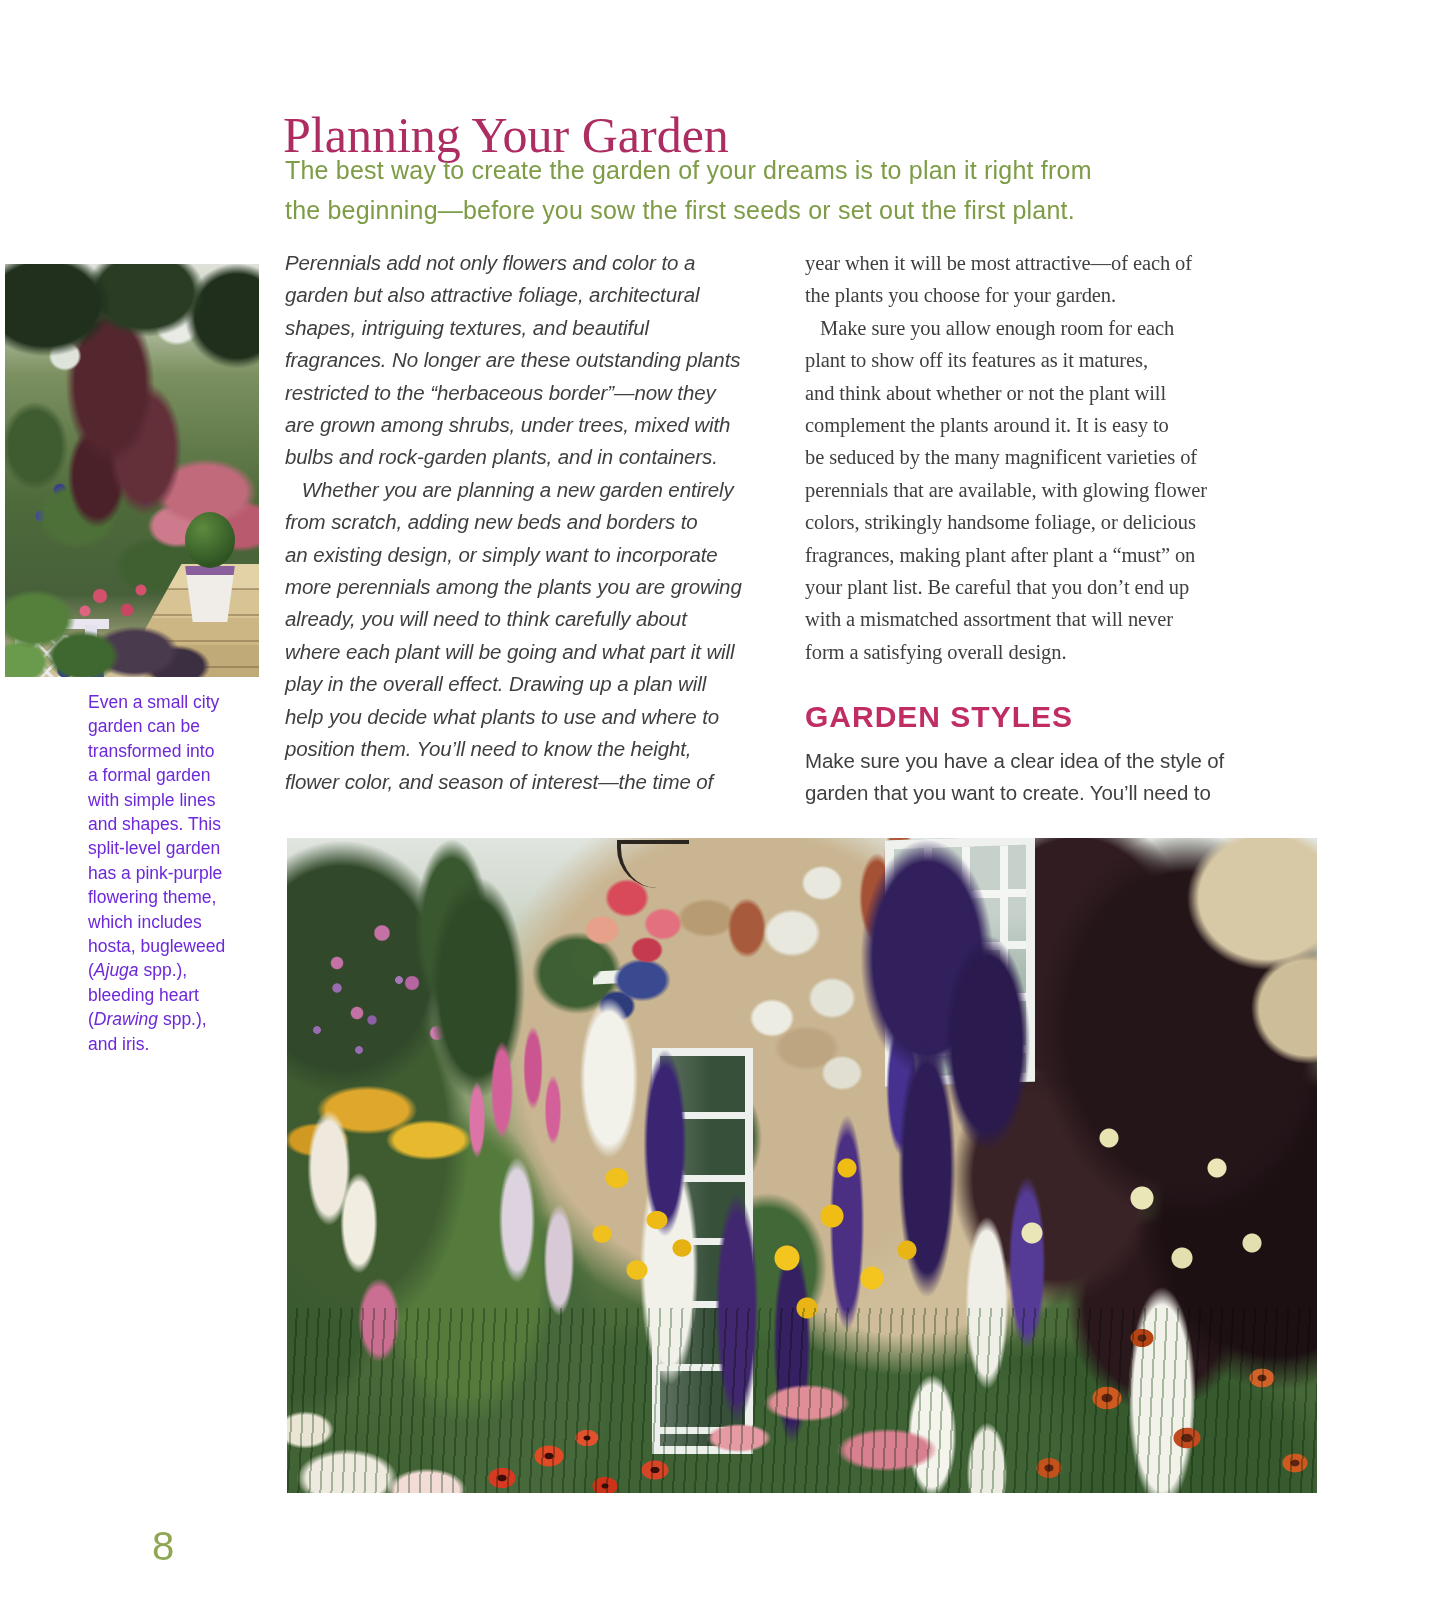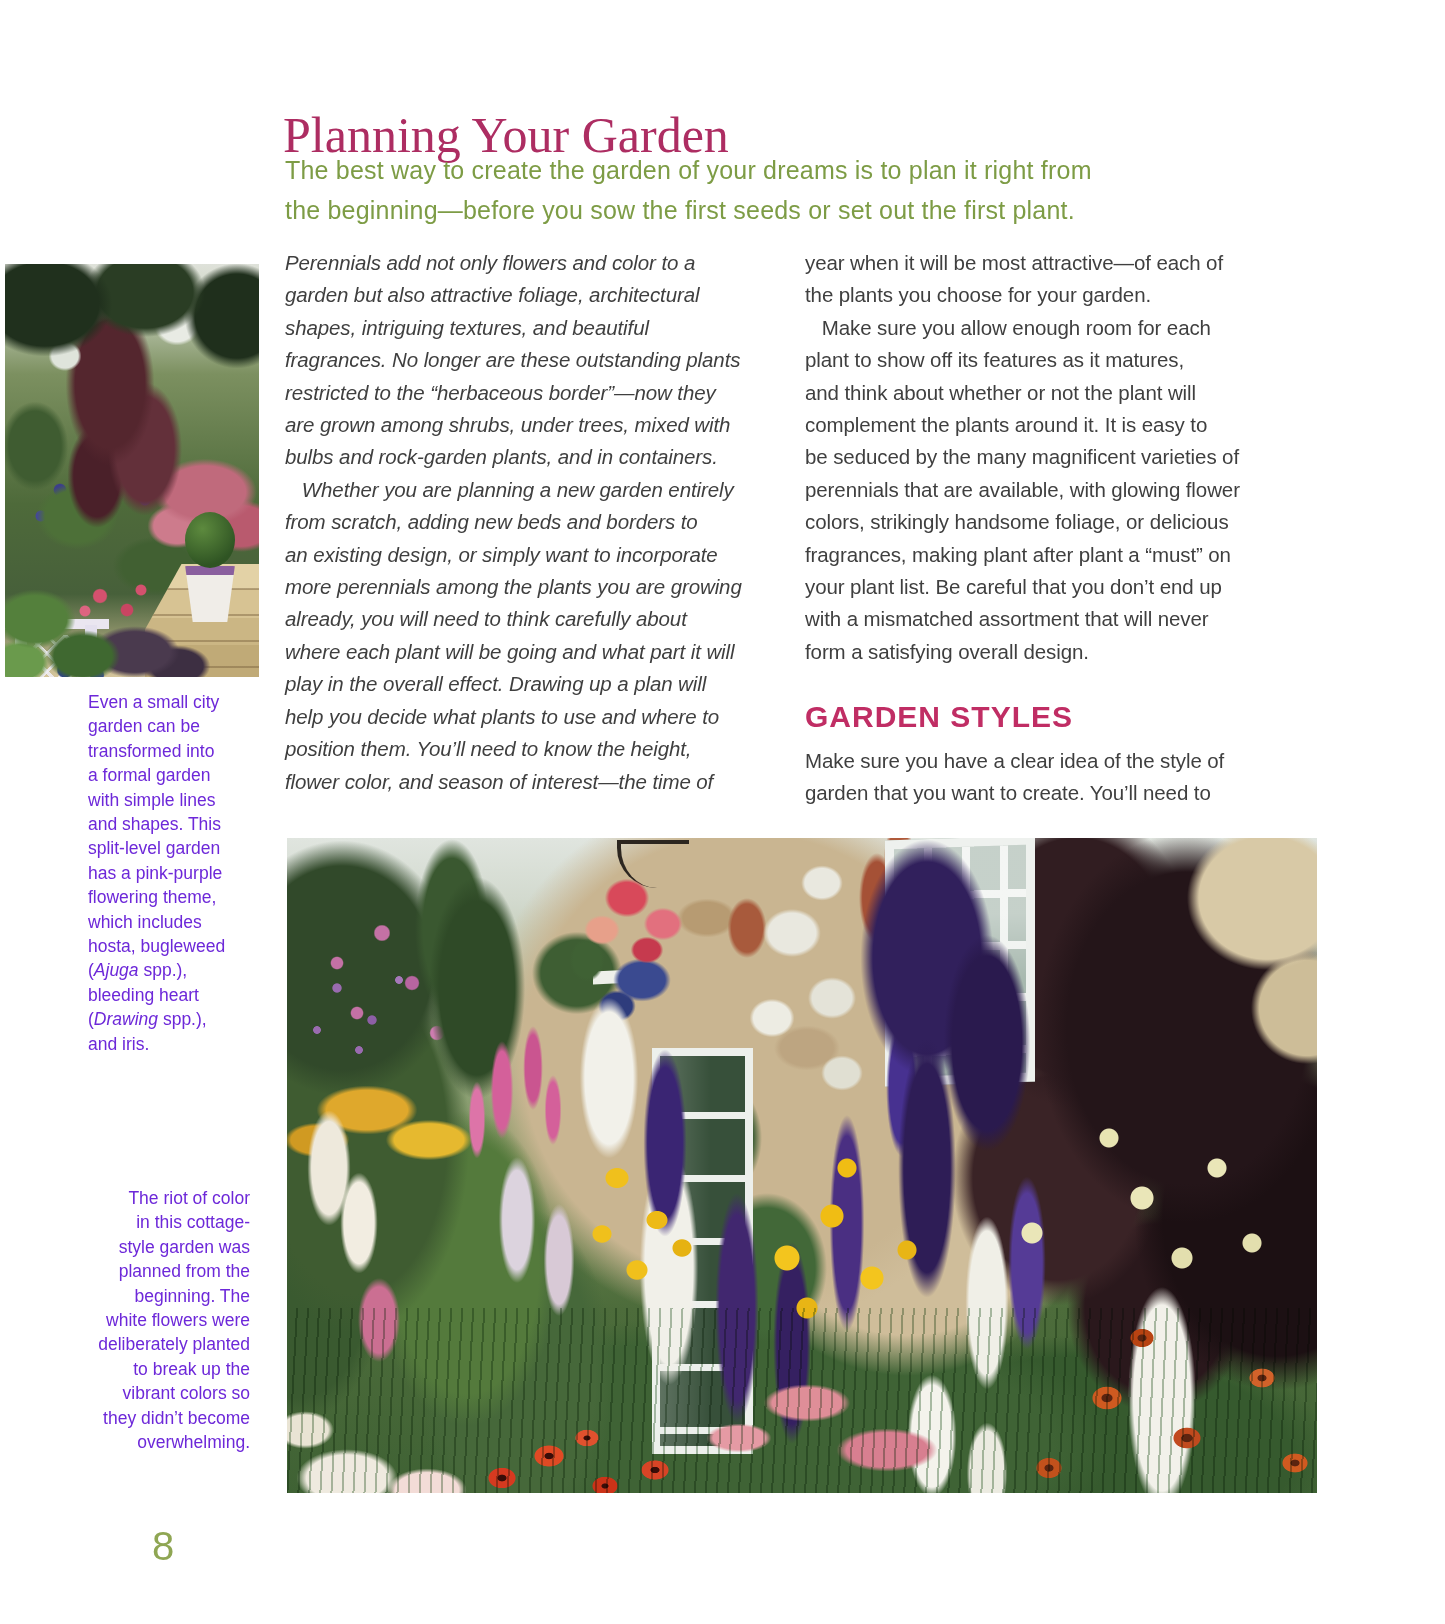--- a/index.html
+++ b/index.html
@@ -7,21 +7,21 @@
         font-family:"Liberation Sans","DejaVu Sans",sans-serif;}
 
   .title{position:absolute;left:283px;top:66px;font-family:"Liberation Serif","DejaVu Serif",serif;
          font-size:50px;line-height:70px;font-weight:400;color:#ad2d62;letter-spacing:0px;}
   .subtitle{position:absolute;left:285px;top:150px;font-size:25px;line-height:40px;color:#7d9c45;
             white-space:pre-line;letter-spacing:0.2px;}
 
   .bodycol{position:absolute;top:247px;font-size:20.5px;line-height:32.4px;color:#3f3f3f;
            white-space:pre;letter-spacing:-0.1px;}
   .col-left{left:285px;font-style:italic;}
-  .col-right{left:805px;}
+  .col-right{left:805px;font-family:Liberation Serif, serif;}
   .sec-head{position:absolute;left:805px;top:700px;font-size:30px;font-weight:700;color:#c02d64;
             letter-spacing:1px;}
   .col-right2{position:absolute;left:805px;top:745px;font-size:20.5px;line-height:32.4px;color:#3f3f3f;
               white-space:pre;letter-spacing:-0.1px;}
 
   .cap{font-size:17.5px;line-height:24.4px;color:#6d28d9;}
   .cap1{position:absolute;left:88px;top:690px;width:168px;white-space:pre-wrap;text-align:left;}
   .cap2{position:absolute;left:68px;top:1186px;width:182px;white-space:pre;text-align:right;}
   .cap .it{font-style:italic;}
 
@@ -301,27 +301,16 @@
   <div class="photo2">
     <div class="p2back"></div>
     <div class="p2-window"></div>
     <div class="p2-door"></div>
     <div class="p2-sill"></div>
     <div class="p2-bracket"></div>
     <div class="p2flora"></div>
     <div class="p2stems"></div>
   </div>
 
-  <div class="cap cap2">The riot of color
-in this cottage-
-style garden was
-planned from the
-beginning. The
-white flowers were
-deliberately planted
-to break up the
-vibrant colors so
-they didn’t become
-overwhelming.</div>
 
   <div class="footer-num">8</div>
 
 </div>
 
 </body></html>

